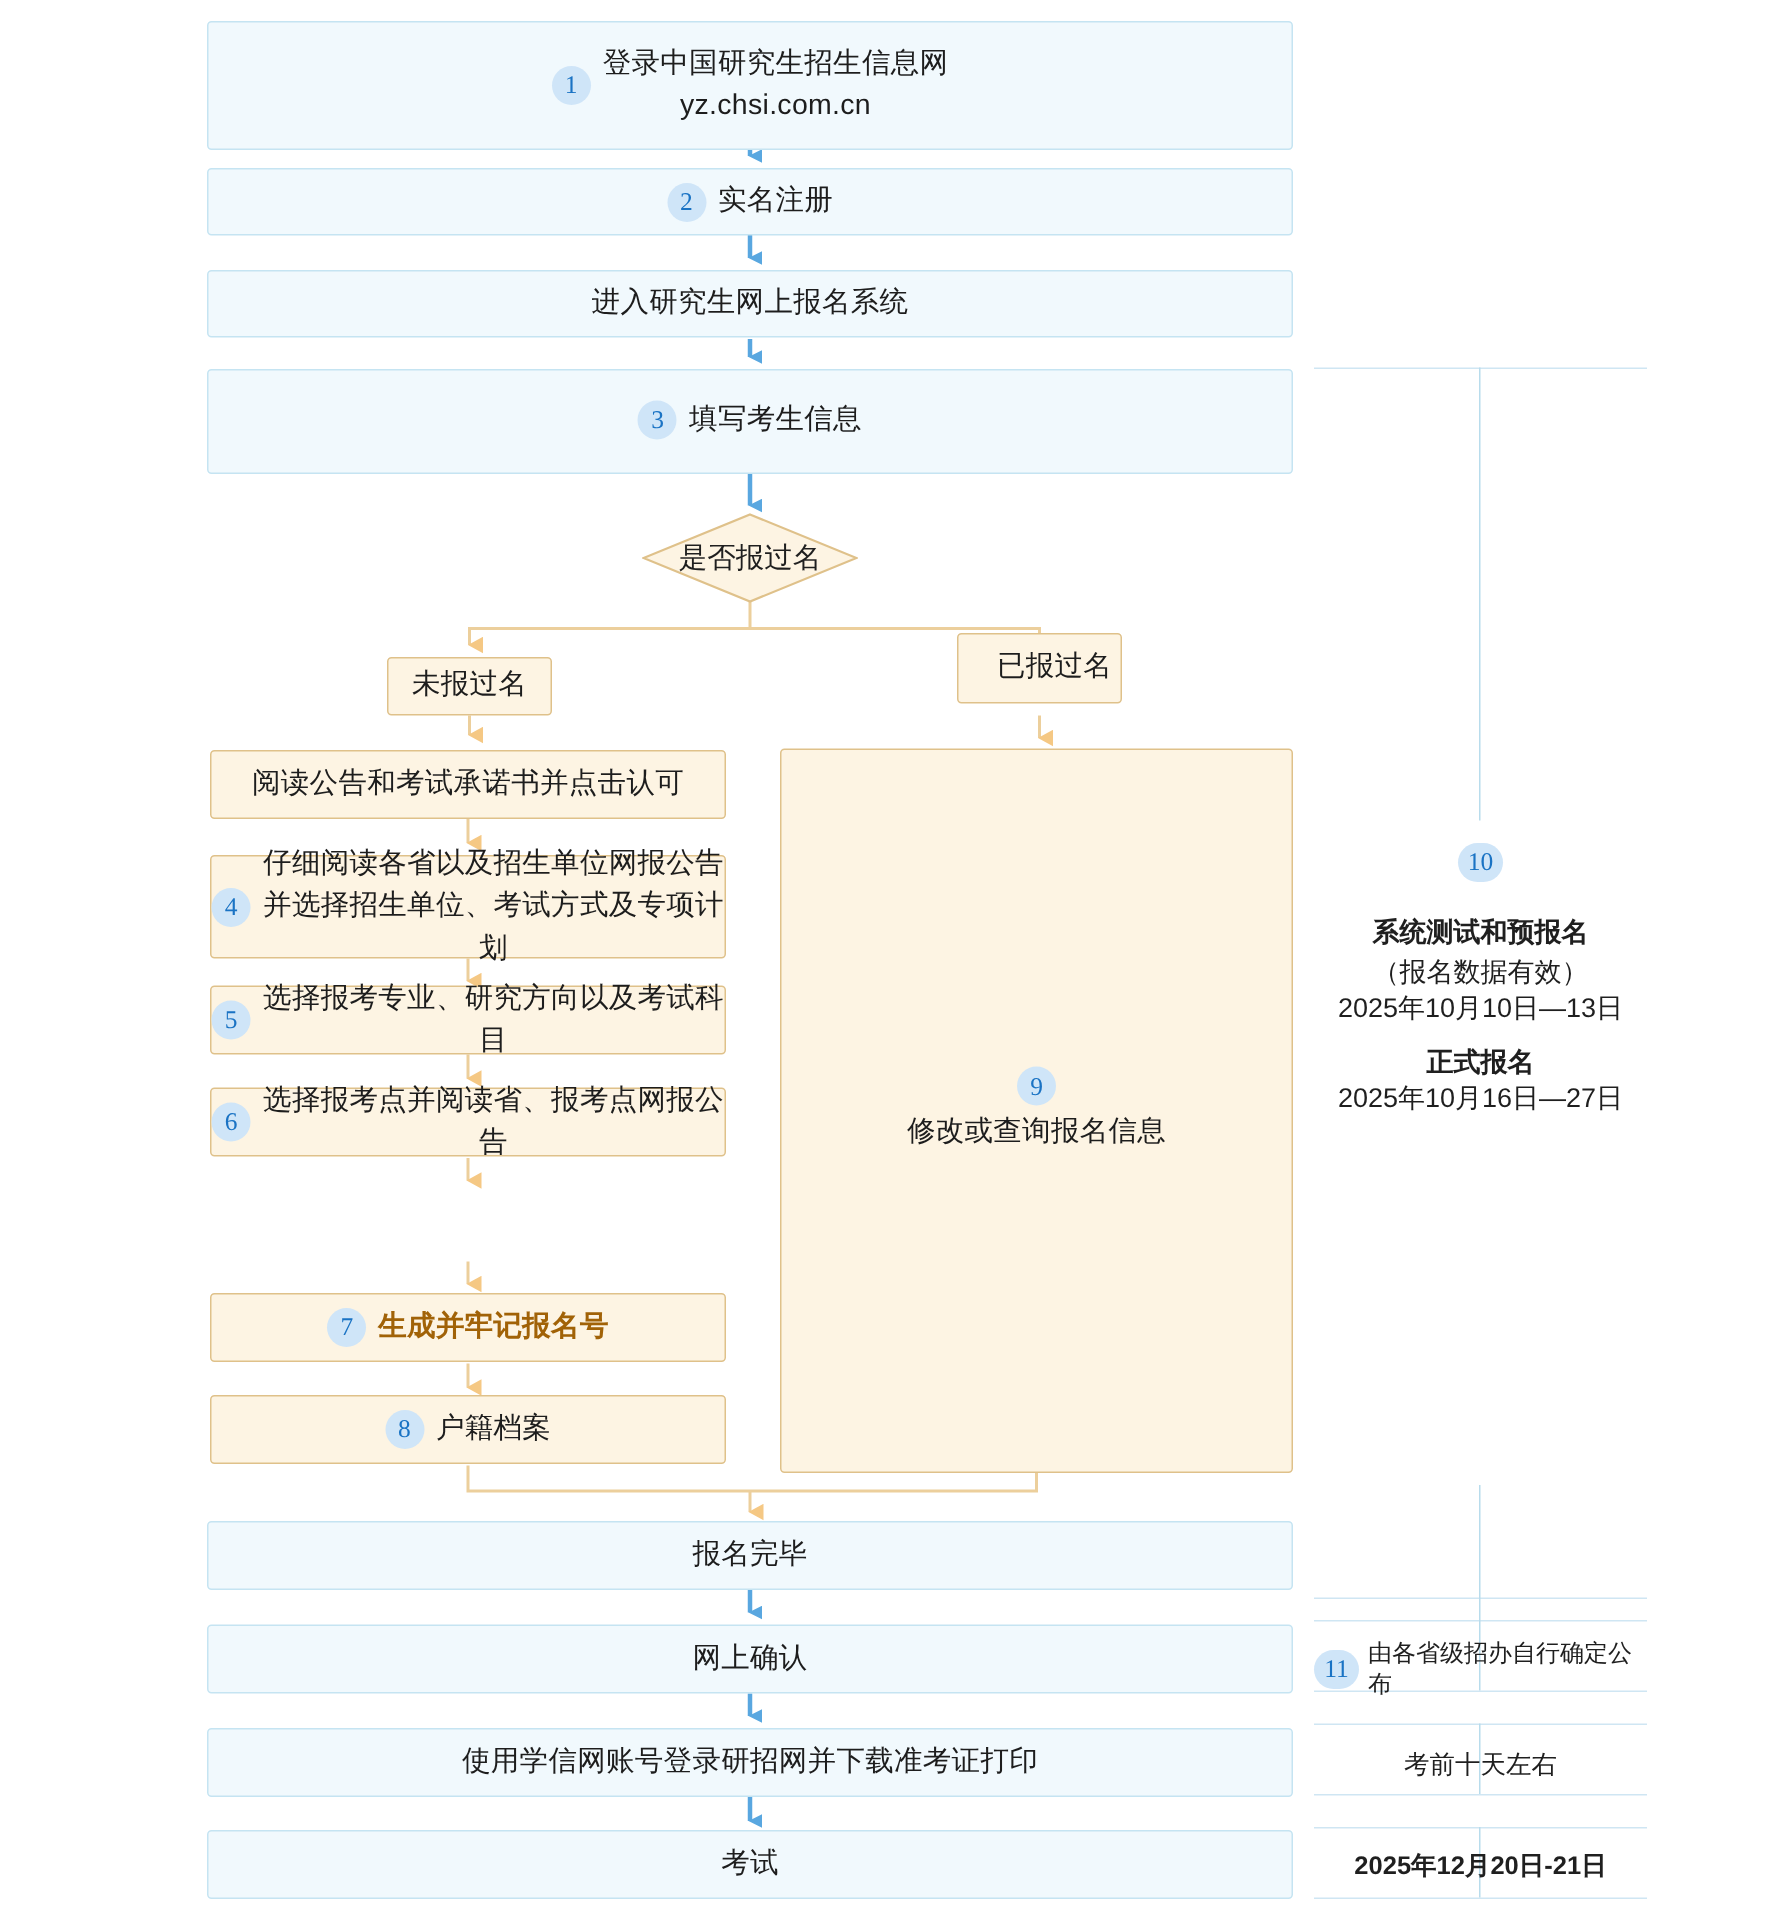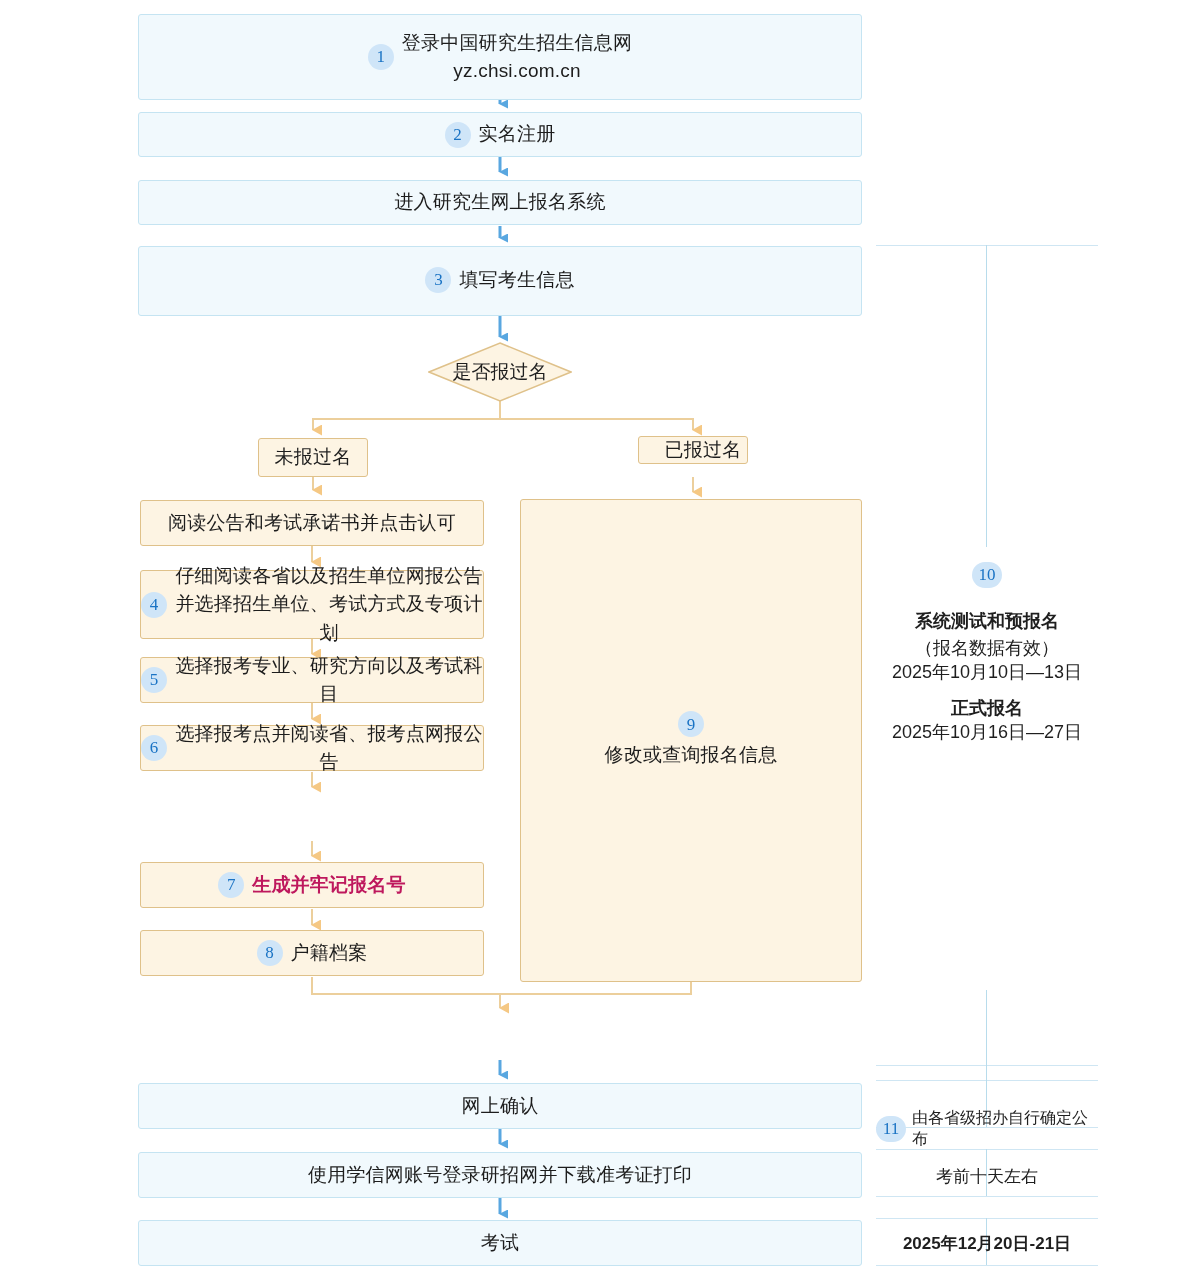--- a/index.html
+++ b/index.html
@@ -53,22 +53,23 @@
 
   .label {
     font-size: 19px;
     color: #1d1d1d;
     letter-spacing: 0.2px;
   }
   .label.small {
     font-size: 18px;
   }
   .label.red {
-    color: #be185d;
+    color: #a16207;
     font-weight: bold;
+    font-family: Liberation Mono, monospace;
   }
 
   
   .badge {
     display: inline-flex;
     align-items: center;
     justify-content: center;
     width: 26px;
     height: 26px;
     border-radius: 50%;
@@ -221,21 +222,21 @@
   <div class="diamond-wrap" style="left:428px; top:342px; width:144px; height:60px;">
     <svg class="diamond-shape" viewBox="0 0 144 60" preserveAspectRatio="none">
       <polygon points="72,1 143,30 72,59 1,30" fill="#fdf4e3" stroke="#dfc18a" stroke-width="1.5"></polygon>
     </svg>
     <span class="diamond-text">是否报过名</span>
   </div>
 
   <div class="node orange" style="left:258px; top:438px; width:110px; height:39px;">
     <span class="label">未报过名</span>
   </div>
-  <div class="node orange" style="left:638px; top:436px; width:110px; height:28px;padding-left:20px;">
+  <div class="node orange" style="left:638px; top:422px; width:110px; height:47px;padding-left:20px;">
     <span class="label">已报过名</span>
   </div>
 
   <div class="node orange" style="left:140px; top:500px; width:344px; height:46px;">
     <span class="label">阅读公告和考试承诺书并点击认可</span>
   </div>
 
   <div class="node orange" style="left:140px; top:570px; width:344px; height:69px;">
     <span class="badge">4</span>
     <span class="col">
@@ -263,20 +264,23 @@
   <div class="node orange" style="left:140px; top:930px; width:344px; height:46px;">
     <span class="badge">8</span>
     <span class="label">户籍档案</span>
   </div>
 
   <div class="node orange big" style="left:520px; top:499px; width:342px; height:483px; flex-direction:column;">
     <span class="badge" style="margin:0 0 4px 0;">9</span>
     <span class="label">修改或查询报名信息</span>
   </div>
 
+  <div class="node blue" style="left:138px; top:1014px; width:724px; height:46px;">
+    <span class="label">报名完毕</span>
+  </div>
 
   <div class="node blue" style="left:138px; top:1083px; width:724px; height:46px;">
     <span class="label">网上确认</span>
   </div>
 
   <div class="node blue" style="left:138px; top:1152px; width:724px; height:46px;">
     <span class="label">使用学信网账号登录研招网并下载准考证打印</span>
   </div>
 
   <div class="node blue" style="left:138px; top:1220px; width:724px; height:46px;">
@@ -302,21 +306,21 @@
   <div class="rp-line-h" style="left:876px; top:1149px; width:222px;"></div>
   <div class="rp-line-h" style="left:876px; top:1196px; width:222px;"></div>
   <div class="rp-line-h" style="left:876px; top:1218px; width:222px;"></div>
   <div class="rp-line-h" style="left:876px; top:1265px; width:222px;"></div>
 
   <div class="rp-line-v" style="left:986px; top:990px; height:90px;"></div>
   <div class="rp-line-v" style="left:986px; top:1080px; height:47px;"></div>
   <div class="rp-line-v" style="left:986px; top:1149px; height:47px;"></div>
   <div class="rp-line-v" style="left:986px; top:1218px; height:47px;"></div>
 
-  <div class="rp-badge-row" style="left:876px; top:1092px; width:222px; justify-content:center;margin-top:16px;">
+  <div class="rp-badge-row" style="left:876px; top:1092px; width:222px; justify-content:center;">
     <span class="badge wide" style="margin-right:6px;">11</span>
     <span style="font-size:16px;">由各省级招办自行确定公布</span>
   </div>
 
   <div class="rp-text" style="left:876px; top:1163px; width:222px; font-size:17px;">考前十天左右</div>
 
   <div class="rp-text" style="left:876px; top:1230px; width:222px; font-size:17px; font-weight:bold;">2025年12月20日-21日</div>
 
 </div>
 

